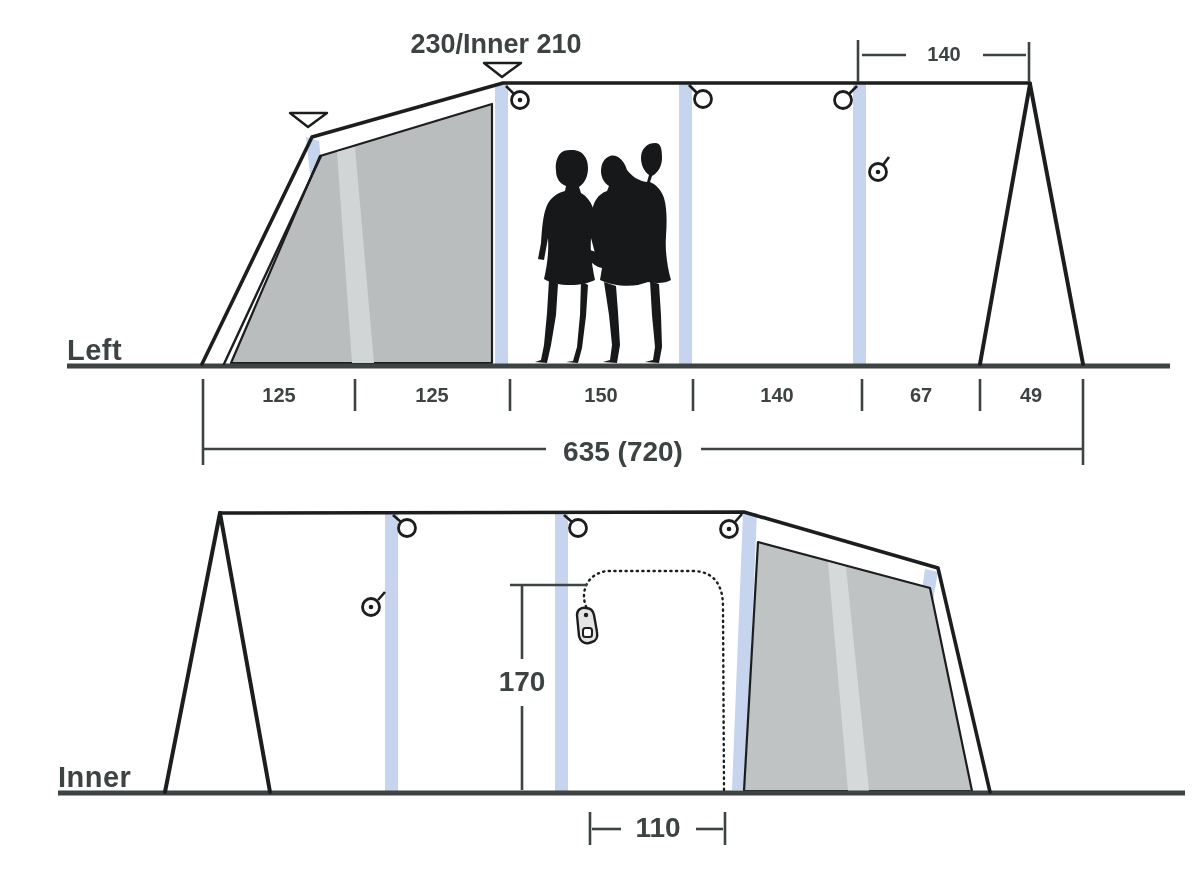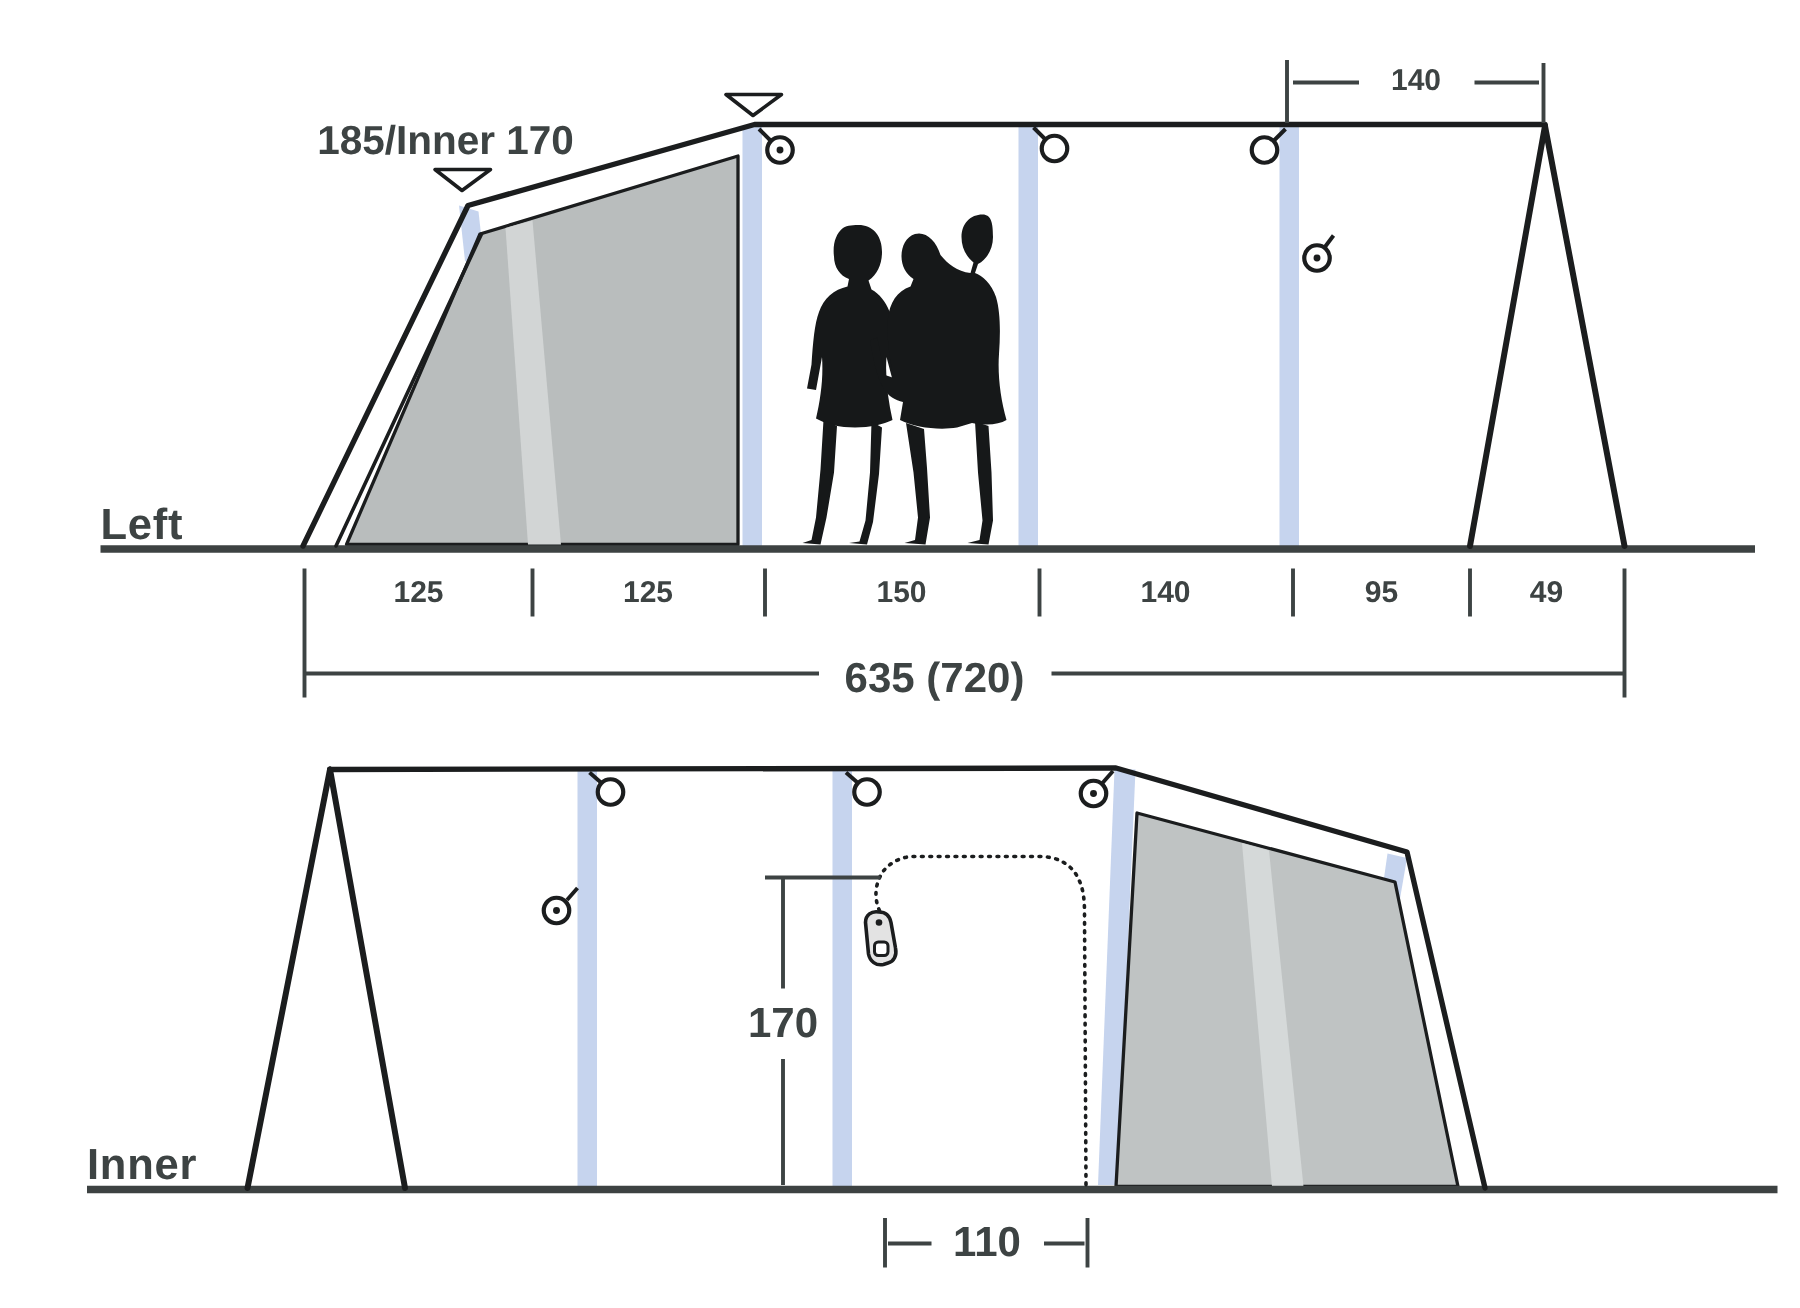--- a/index.html
+++ b/index.html
@@ -175,28 +175,28 @@
     <g stroke="var(--dim)" stroke-width="2.6">
       <line x1="590" y1="812" x2="590" y2="845"></line>
       <line x1="725" y1="812" x2="725" y2="845"></line>
       <line x1="592" y1="829" x2="621" y2="829"></line>
       <line x1="696" y1="829" x2="723" y2="829"></line>
     </g>
   </g>
 </svg>
 
 <div class="lbl side" style="left:67px;top:336px">Left</div>
-<div class="lbl marker" style="left:297px;top:94px">185/Inner 170</div>
+<div class="lbl marker" style="left:496px;top:44px">230/Inner 210</div>
 <div class="lbl dim" style="left:944px;top:54px">140</div>
 
 <div class="lbl dim" style="left:279px;top:395px">125</div>
 <div class="lbl dim" style="left:432px;top:395px">125</div>
 <div class="lbl dim" style="left:601px;top:395px">150</div>
 <div class="lbl dim" style="left:777px;top:395px">140</div>
-<div class="lbl dim" style="left:921px;top:395px">95</div>
+<div class="lbl dim" style="left:921px;top:395px">67</div>
 <div class="lbl dim" style="left:1031px;top:395px">49</div>
 
 <div class="lbl dim-lg" style="left:623px;top:452px">635 (720)</div>
 
 <div class="lbl side" style="left:58px;top:763px">Inner</div>
 <div class="lbl dim-lg" style="left:522px;top:682px">170</div>
 <div class="lbl dim-lg" style="left:658px;top:828px">110</div>
 
 </div>
 

